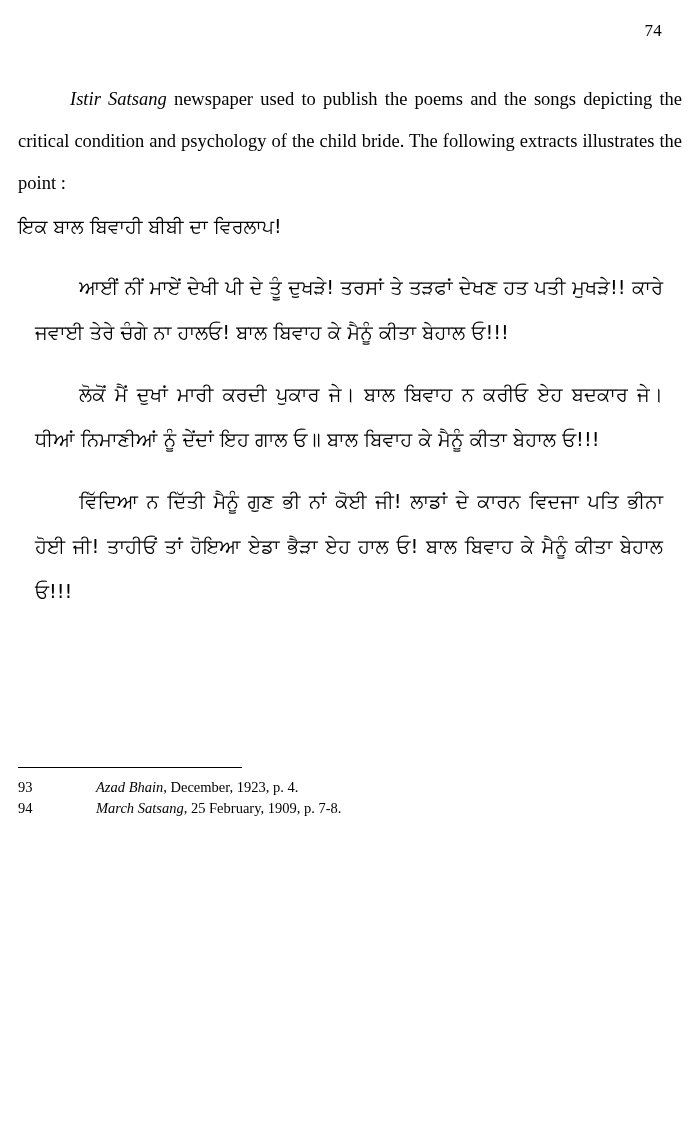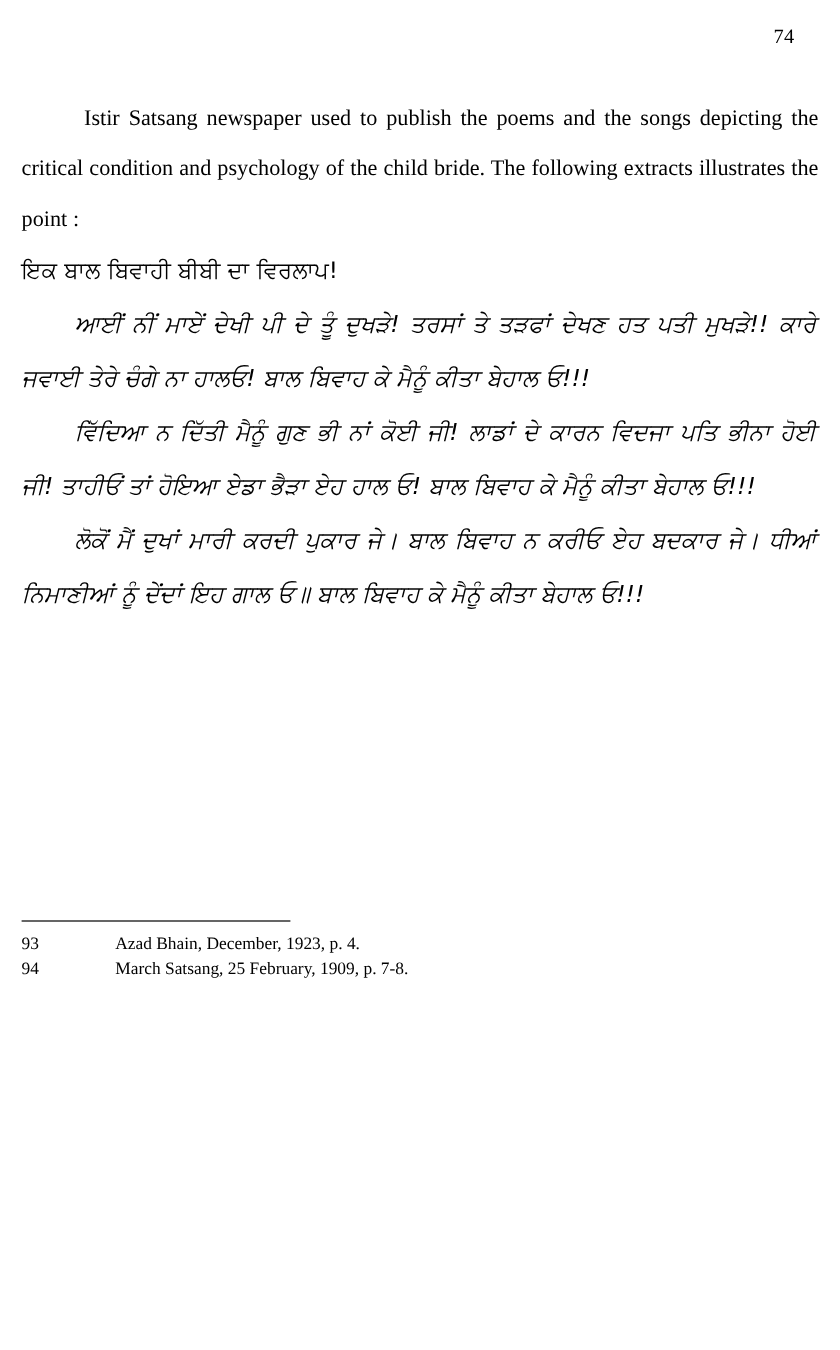--- a/index.html
+++ b/index.html
@@ -44,44 +44,44 @@
     text-justify: inter-word;
     word-spacing: 0.2px;
   }
   p.para.cont {
     text-indent: 0;
   }
   p.para.indent {
     text-indent: 52px;
   }
   .it {
+    font-style: italic;
   }
   sup.fn {
     font-size: 11.5px;
     vertical-align: super;
     line-height: 0;
   }
   .gurmukhi-title {
     margin: 0;
     font-family: "DejaVu Sans", "Liberation Sans", sans-serif;
     font-size: 19px;
     line-height: 44px;
     text-align: left;
     font-weight: 400;
   }
   p.gur {
-    margin: 0;
+    margin: 17px;
     font-family: "DejaVu Sans", "Liberation Sans", sans-serif;
     font-size: 19.5px;
     line-height: 45px;
     text-align: justify;
     text-justify: inter-word;
     text-indent: 44px;
     padding-right: 2px;
-    font-style: italic;
   }
   p.gur sup.fn {
     font-family: "Liberation Serif", "DejaVu Serif", serif;
     font-size: 11.5px;
   }
   .tail-para {
     margin: 0;
   }
   .footnotes {
     position: absolute;
@@ -119,23 +119,23 @@
 
   <div class="body-block">
 
 
     <p class="para indent"><span class="it">Istir Satsang</span><span> newspaper used to publish the poems and the songs depicting the critical condition and psychology of the child bride.  The following extracts illustrates the point :</span></p>
 
     <p class="gurmukhi-title">ਇਕ ਬਾਲ ਬਿਵਾਹੀ ਬੀਬੀ ਦਾ ਵਿਰਲਾਪ!</p>
 
     <p class="gur">ਆਈਂ ਨੀਂ ਮਾਏਂ ਦੇਖੀ ਪੀ ਦੇ ਤੂੰ ਦੁਖੜੇ! ਤਰਸਾਂ ਤੇ ਤੜਫਾਂ ਦੇਖਣ ਹਤ ਪਤੀ ਮੁਖੜੇ!! ਕਾਰੇ ਜਵਾਈ ਤੇਰੇ ਚੰਗੇ ਨਾ ਹਾਲਓ! ਬਾਲ ਬਿਵਾਹ ਕੇ ਮੈਨੂੰ ਕੀਤਾ ਬੇਹਾਲ ਓ!!!</p>
 
+    <p class="gur">ਲੋਕੋਂ ਮੈਂ ਦੁਖਾਂ ਮਾਰੀ ਕਰਦੀ ਪੁਕਾਰ ਜੇ। ਬਾਲ ਬਿਵਾਹ ਨ ਕਰੀਓ ਏਹ ਬਦਕਾਰ ਜੇ। ਧੀਆਂ ਨਿਮਾਣੀਆਂ ਨੂੰ ਦੇਂਦਾਂ ਇਹ ਗਾਲ ਓ॥ ਬਾਲ ਬਿਵਾਹ ਕੇ ਮੈਨੂੰ ਕੀਤਾ ਬੇਹਾਲ ਓ!!!</p>
+
     <p class="gur">ਵਿੱਦਿਆ ਨ ਦਿੱਤੀ ਮੈਨੂੰ ਗੁਣ ਭੀ ਨਾਂ ਕੋਈ ਜੀ! ਲਾਡਾਂ ਦੇ ਕਾਰਨ ਵਿਦਜਾ ਪਤਿ ਭੀਨਾ ਹੋਈ ਜੀ! ਤਾਹੀਓਂ ਤਾਂ ਹੋਇਆ ਏਡਾ ਭੈੜਾ ਏਹ ਹਾਲ ਓ! ਬਾਲ ਬਿਵਾਹ ਕੇ ਮੈਨੂੰ ਕੀਤਾ ਬੇਹਾਲ ਓ!!!</p>
-
-    <p class="gur">ਲੋਕੋਂ ਮੈਂ ਦੁਖਾਂ ਮਾਰੀ ਕਰਦੀ ਪੁਕਾਰ ਜੇ। ਬਾਲ ਬਿਵਾਹ ਨ ਕਰੀਓ ਏਹ ਬਦਕਾਰ ਜੇ। ਧੀਆਂ ਨਿਮਾਣੀਆਂ ਨੂੰ ਦੇਂਦਾਂ ਇਹ ਗਾਲ ਓ॥ ਬਾਲ ਬਿਵਾਹ ਕੇ ਮੈਨੂੰ ਕੀਤਾ ਬੇਹਾਲ ਓ!!!</p>
 
 
 
   </div>
 
   <div class="footnotes">
     <div class="fn-rule"></div>
 
     <div class="fn-row">
       <span class="fn-num">93</span>

